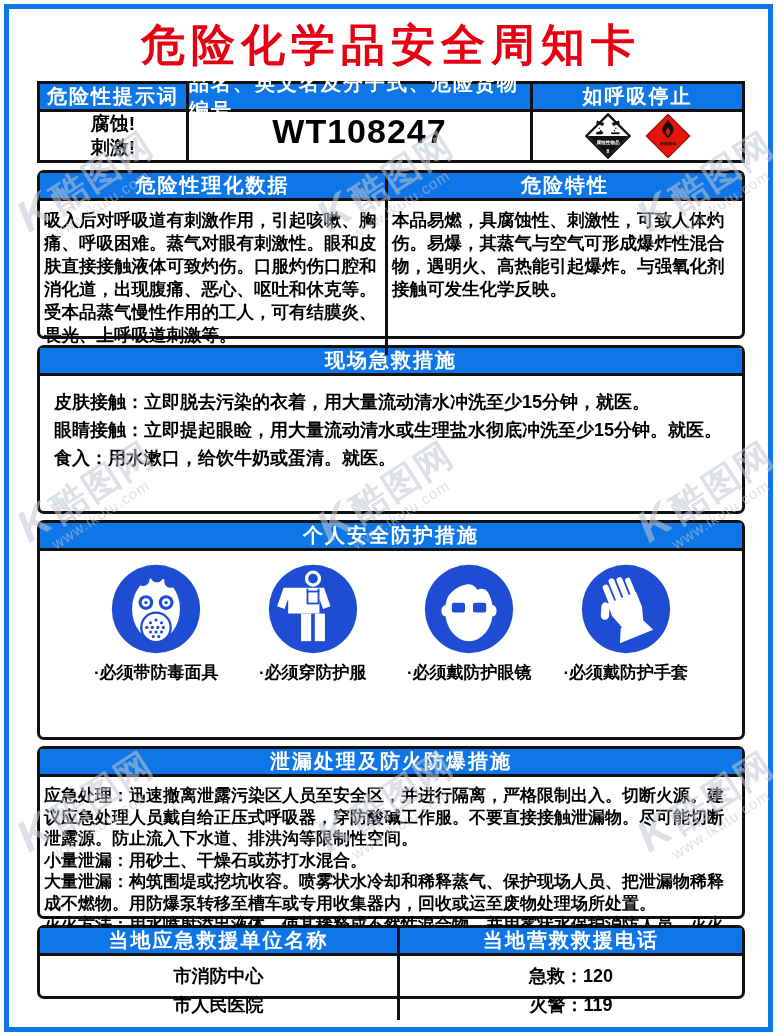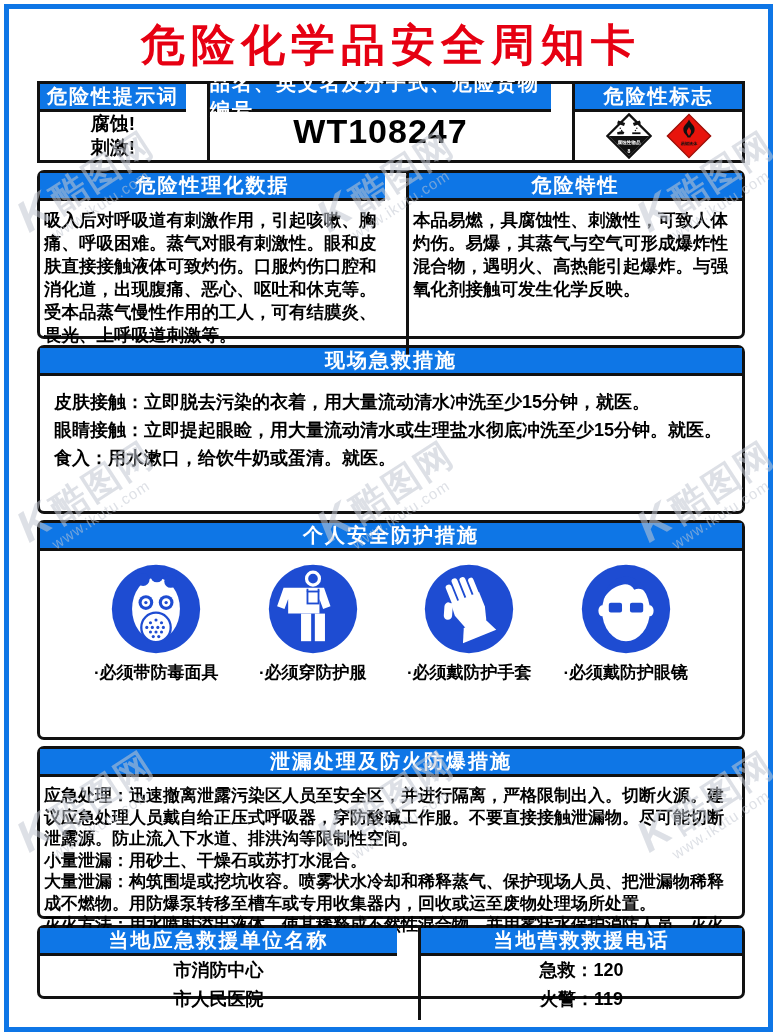--- a/index.html
+++ b/index.html
@@ -13,21 +13,21 @@
   *{margin:0;padding:0;box-sizing:border-box;}
   html,body{background:#9aa0a8;}
   body{font-family:"Liberation Sans","DejaVu Sans",sans-serif;}
   .page{position:relative;width:777px;height:1036px;background:#fff;margin:0 auto;overflow:hidden;}
   .page-frame{position:absolute;inset:4px;border:5px solid var(--header-blue);pointer-events:none;}
   .content{position:absolute;left:37px;top:9px;width:708px;}
 
   .title{height:72px;display:flex;align-items:center;justify-content:center;
          color:var(--title-red);font-size:44px;font-weight:bold;letter-spacing:6px;}
 
-  .tbl{border:3px solid var(--ink);background:#fff;gap:21px;}
+  .tbl{border:3px solid var(--ink);background:#fff;}
   .hdr{background:var(--header-blue);color:#fff;font-weight:bold;font-size:20px;letter-spacing:2px;
        display:flex;align-items:center;justify-content:center;height:28px;border-bottom:3px solid var(--ink);}
 
   
   .info{display:grid;grid-template-columns:146px 344px 1fr;height:82px;}
   .info .cell{display:flex;flex-direction:column;align-items:center;justify-content:center;}
   .info .c2,.info .c3{border-left:3px solid var(--ink);}
   .info .hdr{width:100%;}
   .warn{font-size:19px;font-weight:bold;line-height:24px;text-align:center;color:#000;}
   .code{font-size:34px;font-weight:bold;letter-spacing:1px;color:#000;}
@@ -48,21 +48,21 @@
   .s4{height:220px;}
   .ppe-row{display:flex;justify-content:space-around;align-items:flex-start;padding:12px 38px 0;}
   .ppe-item{width:158px;text-align:center;}
   .ppe-item svg{width:92px;height:92px;display:block;margin:0 auto;}
   .ppe-label{margin-top:6px;font-size:17px;font-weight:bold;color:#000;white-space:nowrap;}
 
   .s5{height:173px;}
   .s5 .sec-body{padding:8px 4px;font-size:17px;line-height:21.5px;}
 
   .s6{height:74px;}
-  .s6 .sec-body{display:flex;flex-direction:column;align-items:center;justify-content:flex-start;
+  .s6 .sec-body{display:flex;flex-direction:column;align-items:center;justify-content:flex-end;
                 height:64px;font-size:18px;line-height:29px;padding:0;}
 
   
   .f-blue{fill:var(--ppe-blue);}
   .f-white{fill:#fff;}
   .s-white{stroke:#fff;}
   .s-blue{stroke:var(--ppe-blue);}
 
   
   .wm{position:absolute;width:220px;color:var(--wm);opacity:.55;transform:rotate(-33deg);
@@ -88,21 +88,21 @@
           <div class="warn">刺激!</div>
         </div>
       </div>
       <div class="cell c2">
         <div class="hdr">品名、英文名及分子式、危险货物编号</div>
         <div style="flex:1;display:flex;align-items:flex-start;justify-content:center;">
           <div class="code">WT108247</div>
         </div>
       </div>
       <div class="cell c3">
-        <div class="hdr">危险性标志</div>
+        <div class="hdr">如呼吸停止</div>
         <div class="badges" style="flex:1;">
 
           <svg width="46" height="46" viewBox="0 0 100 100">
             <polygon points="50,3 97,50 50,97 3,50" fill="#fff" stroke="#111" stroke-width="5"></polygon>
             <polygon points="6,50 94,50 50,94" fill="#111"></polygon>
             <g fill="#111">
               <rect x="25" y="19" width="16" height="7" transform="rotate(20 33 22)"></rect>
               <rect x="59" y="19" width="16" height="7" transform="rotate(-20 67 22)"></rect>
               <circle cx="31" cy="33" r="1.6"></circle>
                 <circle cx="34" cy="38" r="1.6"></circle>
@@ -188,47 +188,47 @@
             <rect x="52" y="55" width="11" height="30" class="f-white"></rect>
             <rect x="44" y="31" width="12" height="13" fill="none" class="s-blue" stroke-width="2"></rect>
             <line x1="44" y1="28" x2="44" y2="31" class="s-blue" stroke-width="2"></line>
             <line x1="56" y1="28" x2="56" y2="31" class="s-blue" stroke-width="2"></line>
           </svg>
           <div class="ppe-label">·必须穿防护服</div>
         </div>
         <div class="ppe-item">
           <svg viewBox="0 0 100 100">
             <circle cx="50" cy="50" r="48" class="f-blue"></circle>
+            <ellipse cx="50" cy="52" rx="26" ry="33" class="f-white"></ellipse>
+            <path class="f-blue" d="M26 38 c3 -16 14 -24 26 -23 10 1 18 8 21 18 -5 -5 -9 -6 -14 -4 -3 -5 -9 -7 -14 -5 -8 2 -13 6 -19 14 z"></path>
+            <ellipse cx="24" cy="52" rx="4" ry="6" class="f-white"></ellipse>
+            <ellipse cx="76" cy="52" rx="4" ry="6" class="f-white"></ellipse>
+            <rect x="30" y="42" width="17" height="13" rx="3.5" class="f-blue s-white" stroke-width="2.6"></rect>
+            <rect x="53" y="42" width="17" height="13" rx="3.5" class="f-blue s-white" stroke-width="2.6"></rect>
+            <rect x="46" y="46" width="8" height="3.5" class="f-white"></rect>
+            <line x1="23" y1="48" x2="30" y2="47" class="s-white" stroke-width="2.6"></line>
+            <line x1="70" y1="47" x2="77" y2="48" class="s-white" stroke-width="2.6"></line>
+          </svg>
+          <div class="ppe-label">·必须戴防护眼镜</div>
+        </div>
+        <div class="ppe-item">
+          <svg viewBox="0 0 100 100">
+            <circle cx="50" cy="50" r="48" class="f-blue"></circle>
             <g transform="rotate(-22 50 50)" class="f-white">
               <rect x="35" y="17" width="6.5" height="23" rx="3"></rect>
               <rect x="43.5" y="13" width="6.5" height="27" rx="3"></rect>
               <rect x="52" y="15" width="6.5" height="25" rx="3"></rect>
               <rect x="60.5" y="19" width="6" height="21" rx="3"></rect>
               <path d="M34 37 h33 v17 l-4 14 h-24 l-6 -17 z"></path>
               <rect x="24" y="34" width="9" height="19" rx="4.5" transform="rotate(26 28 43)"></rect>
               <path d="M37 67 h25 l7 15 h-39 z"></path>
             </g>
           </svg>
           <div class="ppe-label">·必须戴防护手套</div>
         </div>
-        <div class="ppe-item">
-          <svg viewBox="0 0 100 100">
-            <circle cx="50" cy="50" r="48" class="f-blue"></circle>
-            <ellipse cx="50" cy="52" rx="26" ry="33" class="f-white"></ellipse>
-            <path class="f-blue" d="M26 38 c3 -16 14 -24 26 -23 10 1 18 8 21 18 -5 -5 -9 -6 -14 -4 -3 -5 -9 -7 -14 -5 -8 2 -13 6 -19 14 z"></path>
-            <ellipse cx="24" cy="52" rx="4" ry="6" class="f-white"></ellipse>
-            <ellipse cx="76" cy="52" rx="4" ry="6" class="f-white"></ellipse>
-            <rect x="30" y="42" width="17" height="13" rx="3.5" class="f-blue s-white" stroke-width="2.6"></rect>
-            <rect x="53" y="42" width="17" height="13" rx="3.5" class="f-blue s-white" stroke-width="2.6"></rect>
-            <rect x="46" y="46" width="8" height="3.5" class="f-white"></rect>
-            <line x1="23" y1="48" x2="30" y2="47" class="s-white" stroke-width="2.6"></line>
-            <line x1="70" y1="47" x2="77" y2="48" class="s-white" stroke-width="2.6"></line>
-          </svg>
-          <div class="ppe-label">·必须戴防护眼镜</div>
-        </div>
       </div>
     </div>
 
     <div class="tbl sec s5">
       <div class="hdr">泄漏处理及防火防爆措施</div>
       <div class="sec-body">
         <div>应急处理：迅速撤离泄露污染区人员至安全区，并进行隔离，严格限制出入。切断火源。建议应急处理人员戴自给正压式呼吸器，穿防酸碱工作服。不要直接接触泄漏物。尽可能切断泄露源。防止流入下水道、排洪沟等限制性空间。</div>
         <div>小量泄漏：用砂土、干燥石或苏打水混合。</div>
         <div>大量泄漏：构筑围堤或挖坑收容。喷雾状水冷却和稀释蒸气、保护现场人员、把泄漏物稀释成不燃物。用防爆泵转移至槽车或专用收集器内，回收或运至废物处理场所处置。</div>
         <div>灭火方法：用水喷射溢出液体，使其稀释成不然性混合物，并用雾状水保护消防人员。灭火剂：雾状水、抗溶性泡沫、干粉、二氧化碳。</div>

